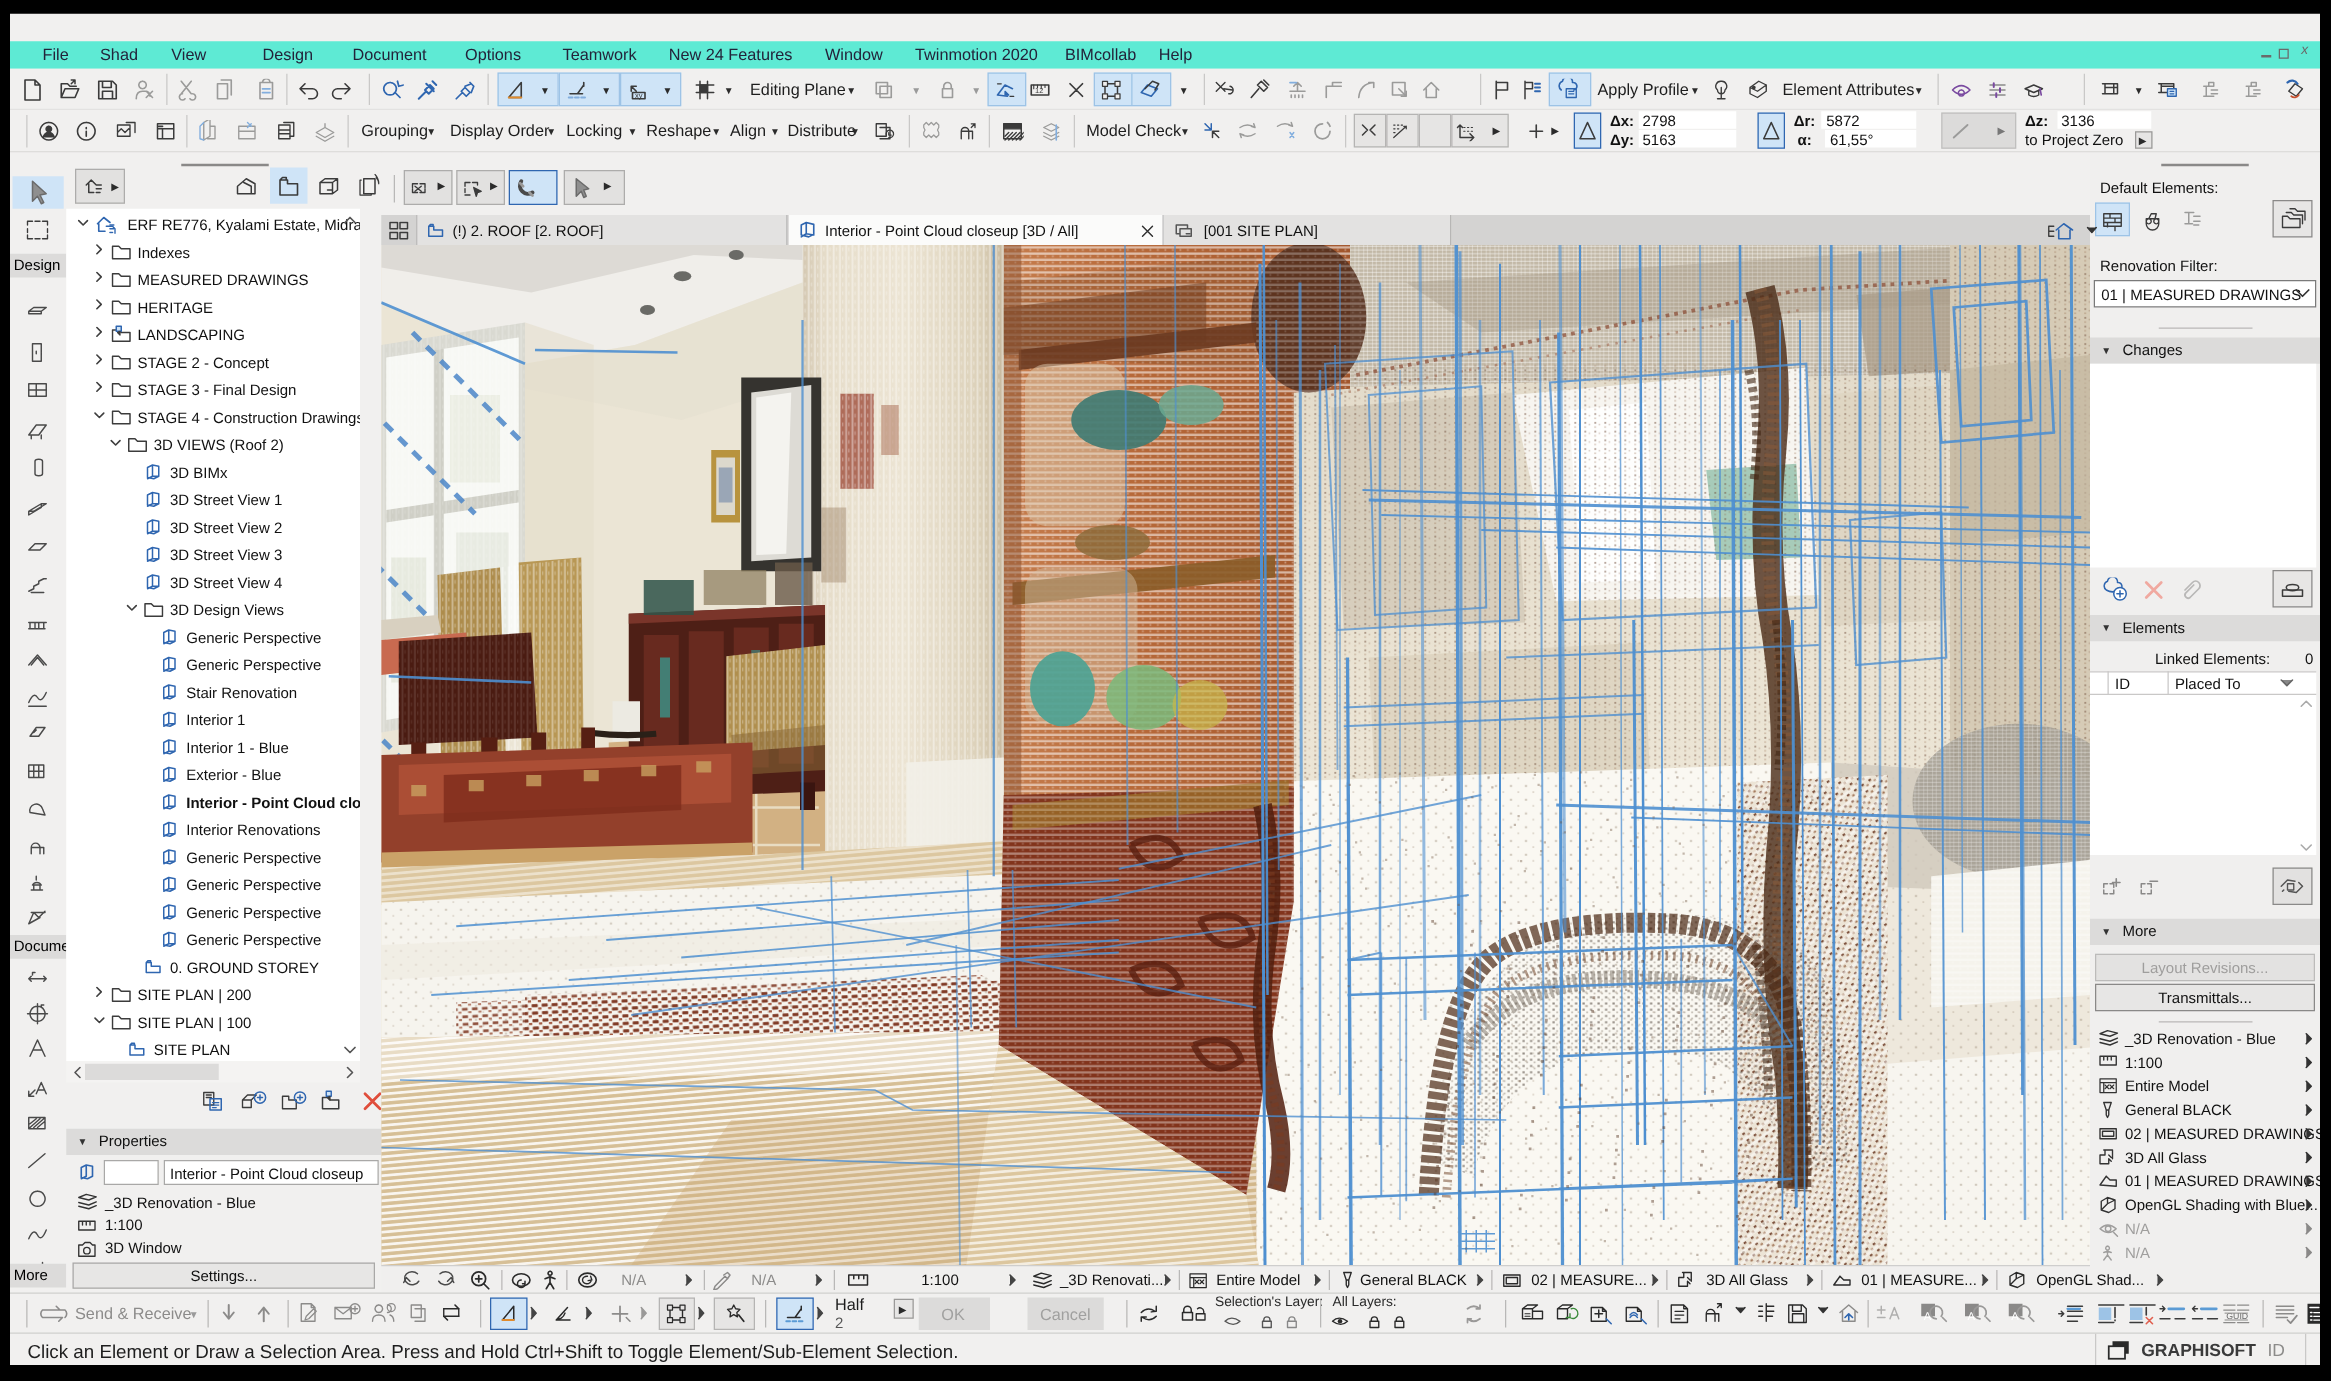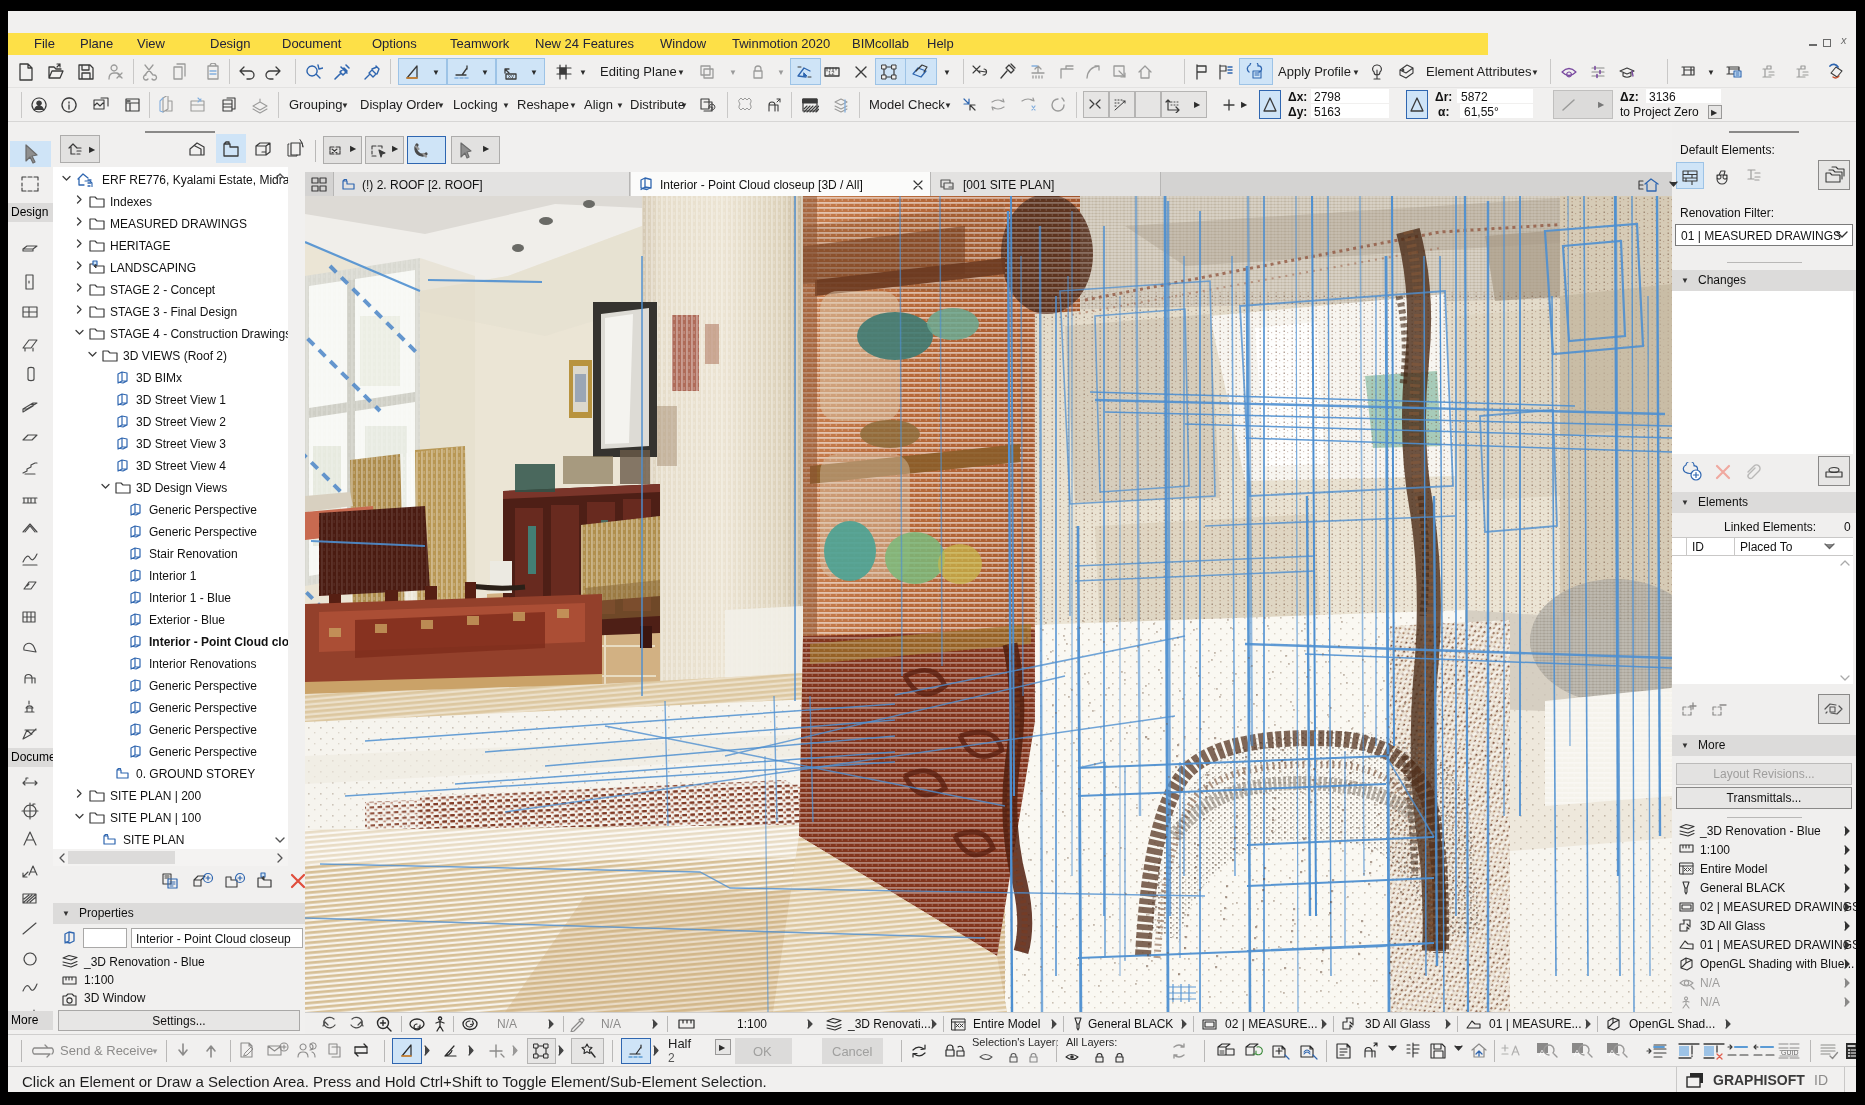--- a/index.html
+++ b/index.html
@@ -8,23 +8,23 @@
 .vd{position:absolute;width:1px;background:#c9c8c7}
 .t13{font-size:13px;color:#1d1d1d;white-space:nowrap}
 .t12{font-size:12px;color:#111;white-space:nowrap}
 .dd{font-size:8px;color:#2b2b2b}
 .ddg{font-size:8px;color:#9a9a9a}
 .sechdr{position:absolute;background:#dcdbda;height:21px;font-size:12px;color:#111;line-height:21px;padding-left:26px;width:100%}
 .sechdr:before{content:"▼";position:absolute;left:9px;top:0px;font-size:8px;color:#333}
 </style></head><body>
 <div id="win">
 
-<div class="a" style="left:0;top:22px;width:1480px;height:22px;background:#fde047">
+<div class="a" style="left:0;top:22px;width:1848px;height:22px;background:#5eead4">
 <span class="a t13" style="left:26px;top:3px;color:#23233a">File</span>
-<span class="a t13" style="left:72px;top:3px;color:#23233a">Plane</span>
+<span class="a t13" style="left:72px;top:3px;color:#23233a">Shad</span>
 <span class="a t13" style="left:129px;top:3px;color:#23233a">View</span>
 <span class="a t13" style="left:202px;top:3px;color:#23233a">Design</span>
 <span class="a t13" style="left:274px;top:3px;color:#23233a">Document</span>
 <span class="a t13" style="left:364px;top:3px;color:#23233a">Options</span>
 <span class="a t13" style="left:442px;top:3px;color:#23233a">Teamwork</span>
 <span class="a t13" style="left:527px;top:3px;color:#23233a">New 24 Features</span>
 <span class="a t13" style="left:652px;top:3px;color:#23233a">Window</span>
 <span class="a t13" style="left:724px;top:3px;color:#23233a">Twinmotion 2020</span>
 <span class="a t13" style="left:844px;top:3px;color:#23233a">BIMcollab</span>
 <span class="a t13" style="left:919px;top:3px;color:#23233a">Help</span>

